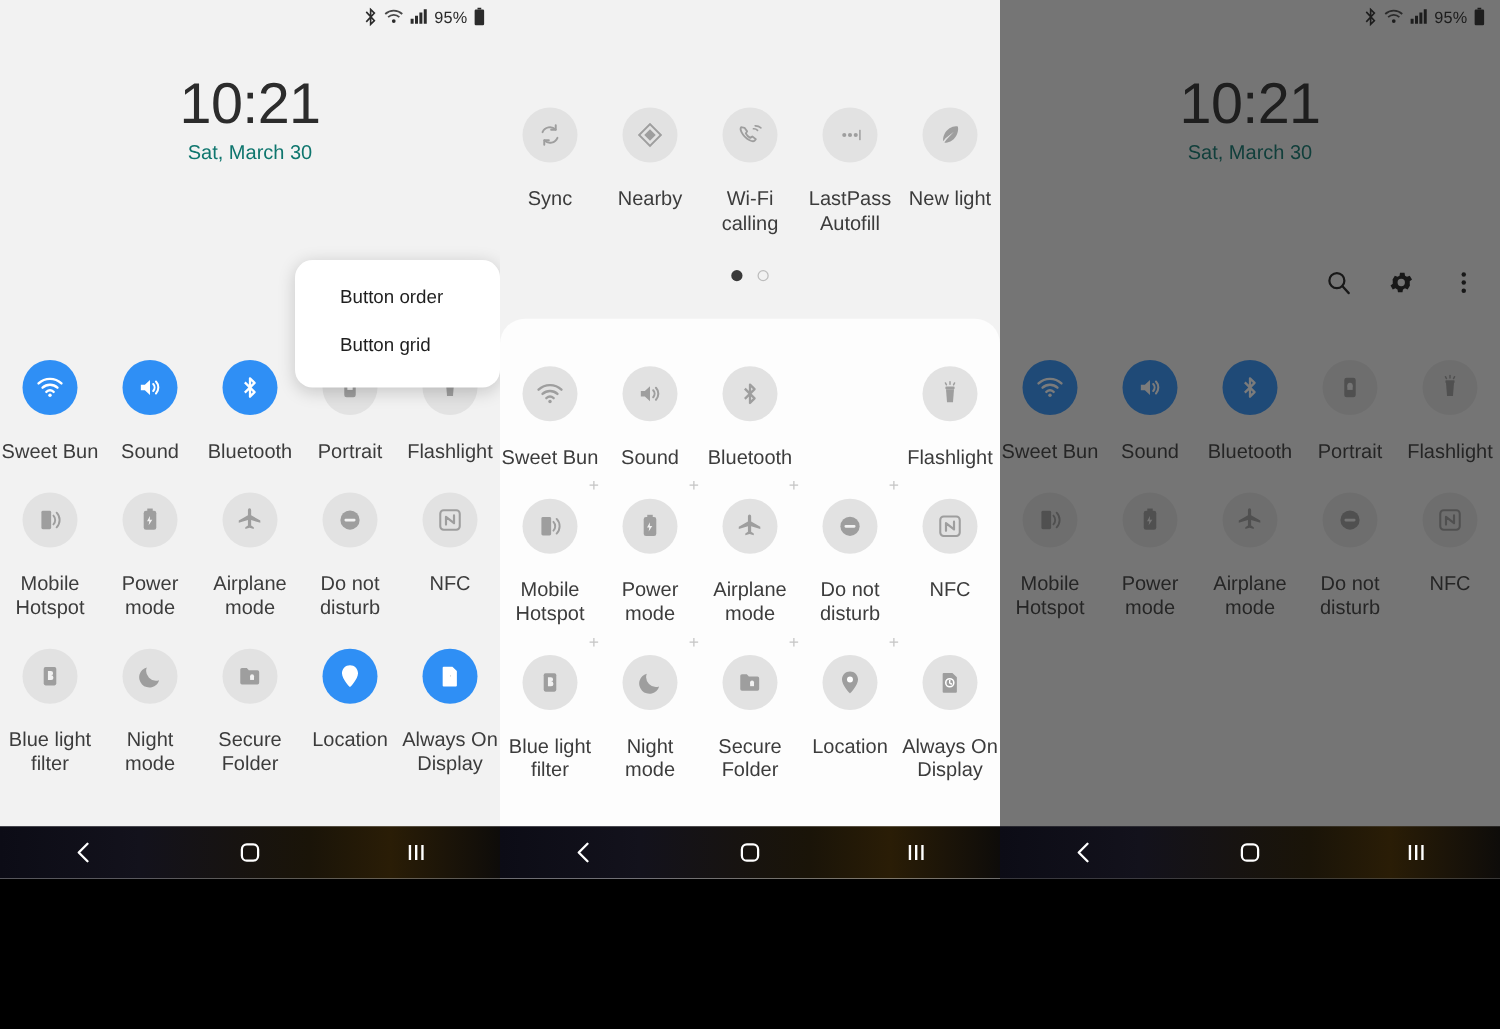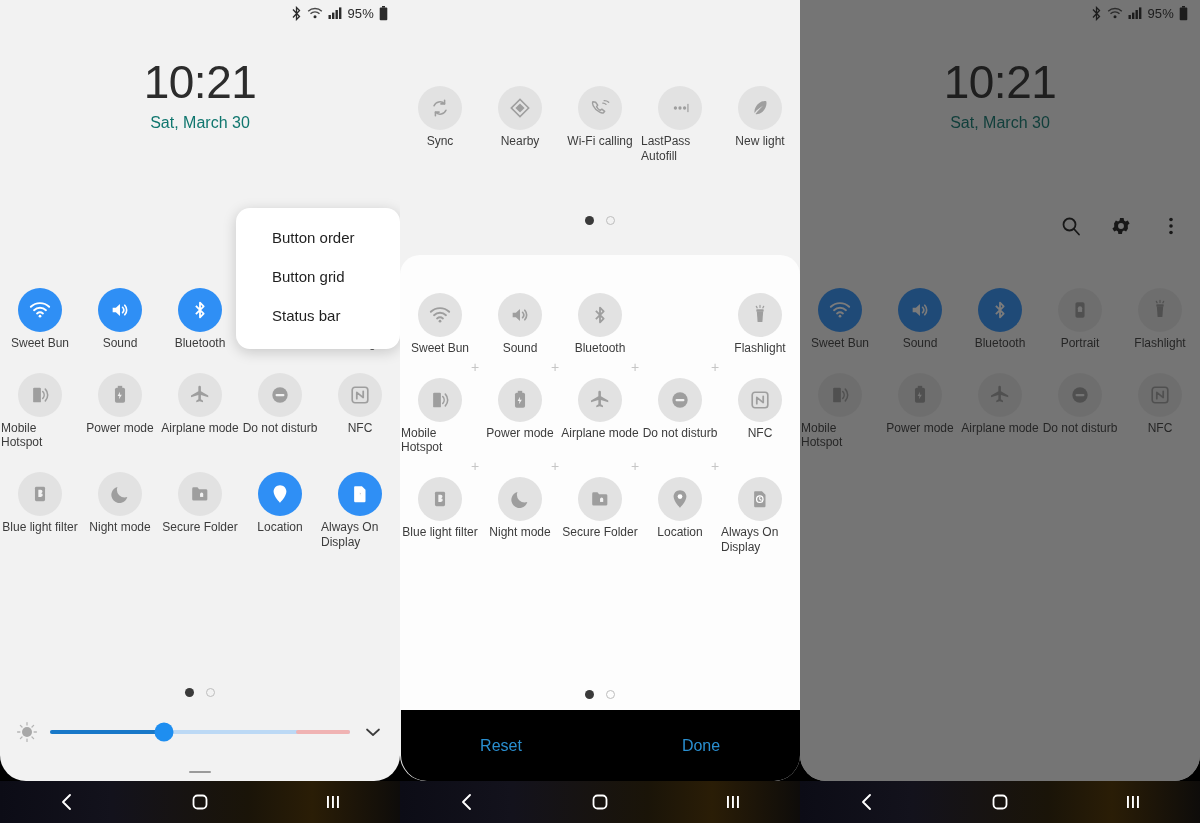--- a/index.html
+++ b/index.html
@@ -3,21 +3,21 @@
 <meta charset="utf-8">
 <style>
   * { box-sizing: border-box; margin: 0; padding: 0; }
   html, body {
     width: 1200px; height: 823px;
     font-family: "Liberation Sans", sans-serif;
     background: #000;
     overflow: hidden;
   }
   .screens { position: relative; width: 1200px; height: 823px; display: flex; }
-  .panel { position: relative; width: 400px; height: 823px; overflow: hidden; }
+  .panel { position: relative; width: 400px; height: 703px; overflow: hidden; }
 
   
   .phone-surface {
     position: absolute; left: 0; top: 0; width: 400px; height: 781px;
     background: #f2f2f2;
     border-bottom-left-radius: 26px; border-bottom-right-radius: 26px;
     overflow: hidden;
   }
   .panel-left .phone-surface { background: #f2f2f2; }
   .panel-mid .phone-surface { background: #f2f2f2; }
@@ -58,21 +58,21 @@
     display: grid; grid-template-columns: repeat(5, 1fr);
     row-gap: 22px; z-index: 10;
   }
   .tile { display: flex; flex-direction: column; align-items: center; position: relative; }
   .tile-circ {
     width: 44px; height: 44px; border-radius: 50%;
     background: #e2e2e2; display: flex; align-items: center; justify-content: center;
   }
   .tile-circ.on { background: #2f8ff5; }
   .tile-lbl {
-    margin-top: 4px; font-size: 12px; color: #3c3c3c; text-align: left;
+    margin-top: 20px; font-size: 16px; color: #3c3c3c; text-align: center;
     line-height: 1.22; max-width: 78px;
   }
 
   
   .dots { position: absolute; width: 400px; display: flex; justify-content: center; gap: 12px; z-index: 12; }
   .dot { width: 9px; height: 9px; border-radius: 50%; }
   .dot.active { background: #3a3a3a; }
   .dot.idle { background: transparent; border: 1.5px solid #bdbdbd; }
 
   
@@ -337,21 +337,20 @@
           <svg width="20" height="20" viewBox="0 0 20 20">
               <path d="M4 7.5 L10 13 L16 7.5" fill="none" stroke="#3c3c3c" stroke-width="1.7" stroke-linecap="round" stroke-linejoin="round"></path>
             </svg>
         </div>
       </div>
       <div class="handle-bar"></div>
 
       <div class="popup-menu" id="left-popup">
           <div class="popup-item">Button order</div>
           <div class="popup-item">Button grid</div>
-          <div class="popup-item">Status bar</div>
         </div>
     </div>
     <div class="navbar">
       <div class="nav-btn">
           <svg width="18" height="20" viewBox="0 0 18 20">
             <path d="M12 3 L5 10 L12 17" fill="none" stroke="#fff" stroke-width="1.9" stroke-linecap="round" stroke-linejoin="round"></path>
           </svg>
         </div>
       <div class="nav-btn">
           <svg width="20" height="20" viewBox="0 0 20 20">

